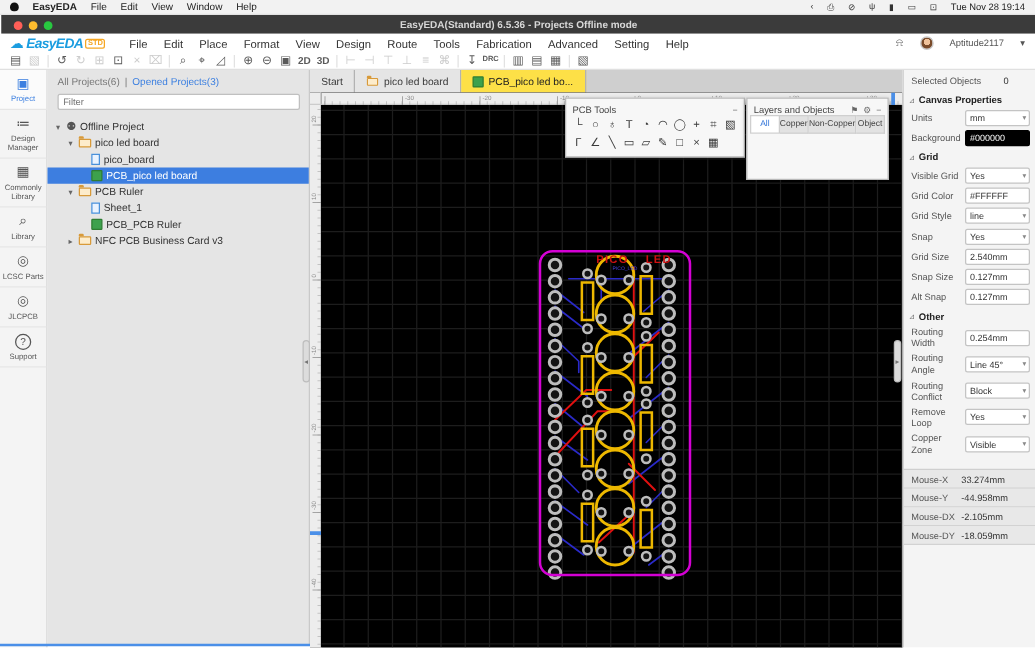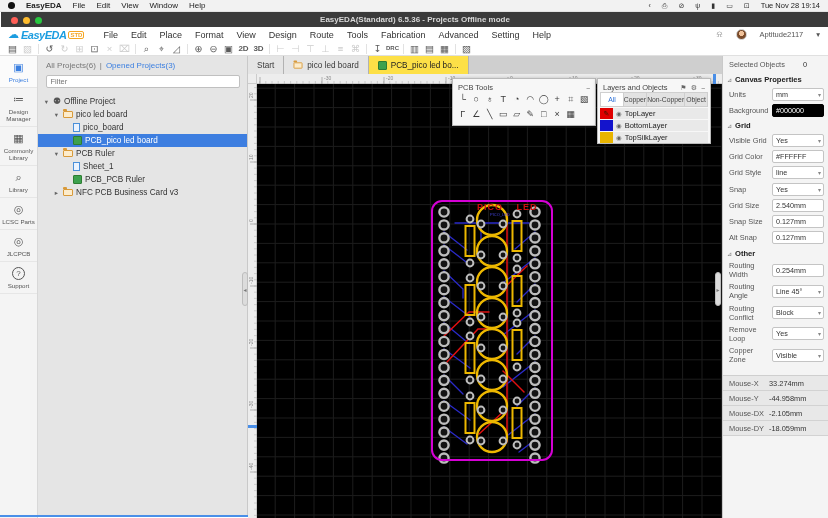--- a/index.html
+++ b/index.html
@@ -698,37 +698,20 @@
     <span class="pic">⚑</span>
     <span class="pic">⚙</span>
     <span class="pic">−</span>
   </div>
   <div id="ltabs">
       <span class="ltab active">All</span>
       <span class="ltab">Copper</span>
       <span class="ltab">Non-Copper</span>
       <span class="ltab">Object</span>
     </div>
-  <div id="lrows">
-      <div class="lrow">
-        <span class="swatch" style="background: rgb(224, 0, 0);">✎</span>
-        <span class="eye">◉</span>
-        <span class="lname">TopLayer</span>
-      </div>
-      <div class="lrow">
-        <span class="swatch" style="background: rgb(20, 20, 204);"></span>
-        <span class="eye">◉</span>
-        <span class="lname">BottomLayer</span>
-      </div>
-      <div class="lrow">
-        <span class="swatch" style="background: rgb(232, 180, 0);"></span>
-        <span class="eye">◉</span>
-        <span class="lname">TopSilkLayer</span>
-      </div>
-    </div>
 </div>
 
 <div id="props" class="abs">
   <div id="selrow">
     <span>Selected Objects</span>
     <span class="v">0</span>
   </div>
   <div id="propsections">
       <div class="sechead">
         <span class="tri">⊿</span>

